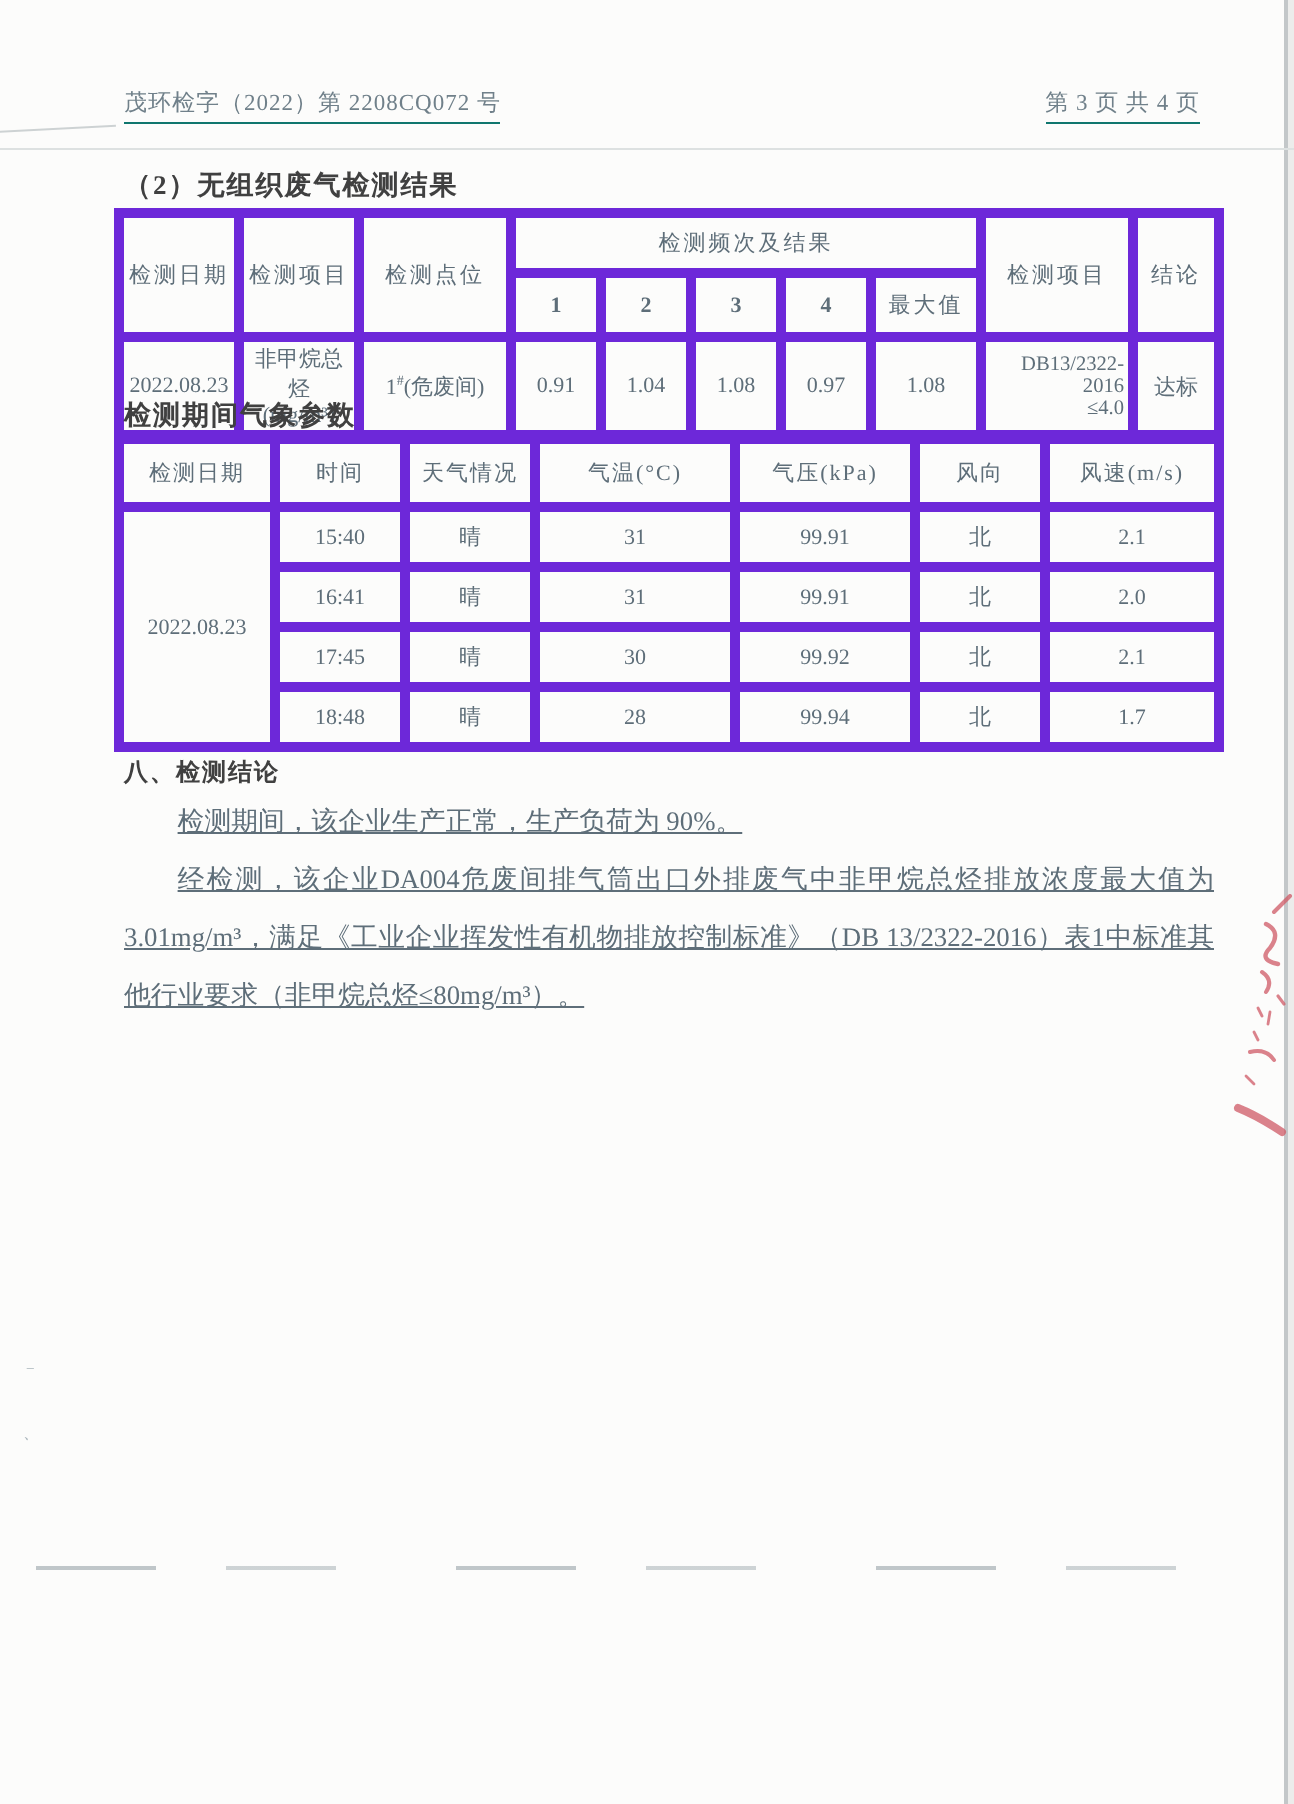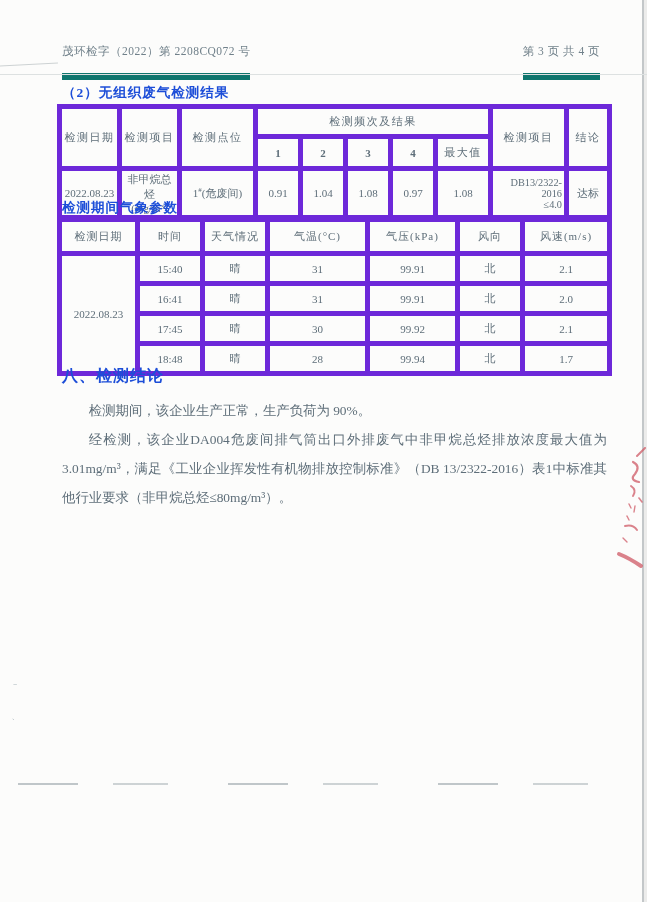--- a/index.html
+++ b/index.html
@@ -17,46 +17,46 @@
   .smudge-line{
     position:absolute;left:18px;right:18px;top:783px;height:2px;opacity:.55;
     background:repeating-linear-gradient(90deg,#8e9aa0 0 60px,transparent 60px 95px,#a7b1b5 95px 150px,transparent 150px 210px);
   }
   .speck{position:absolute;color:#aab6bc;font-size:9px;}
   .speck1{left:11px;top:678px;}
   .speck2{left:9px;top:710px;}
 
   
   .doc-header{position:absolute;top:44px;left:62px;right:47px;font-size:11.5px;color:#70808a;display:flex;justify-content:space-between;}
-  .doc-header .u{border-bottom:7px solid #0f766e;padding-bottom:14px;letter-spacing:.5px;}
+  .doc-header .u{border-bottom:1px solid #0f766e;padding-bottom:2px;letter-spacing:.5px;}
   .header-rule{position:absolute;top:74px;left:0;right:0;height:1px;background:#dde1e1;}
 
   
-  .sec-title{position:absolute;left:62px;font-weight:bold;color:#1d4ed8;font-size:13.5px;letter-spacing:1px;}
+  .sec-title{position:absolute;left:62px;font-weight:bold;color:#404040;font-size:13.5px;letter-spacing:1px;}
   .t-sec2{top:84px;}
   .t-weather{top:199px;}
-  .t-concl{top:366px;font-size:16px;}
+  .t-concl{top:378px;font-size:12px;}
 
   
   table{border-collapse:collapse;table-layout:fixed;position:absolute;left:57px;width:550px;font-size:11px;color:#5e6e79;}
   td{border:5px solid #6d28d9;text-align:center;vertical-align:middle;padding:1px 2px;overflow:hidden;}
   .tbl1{top:104px;}
   .tbl1 .hdr{letter-spacing:1.5px;}
   .tbl1 .num{font-weight:bold;}
   .tbl2{top:217px;}
   .tbl2 .hdr{letter-spacing:1px;}
   .small{font-size:10.3px;letter-spacing:0;text-align:right;}
   sup{font-size:7px;vertical-align:super;}
 
   
   .concl-body{
     position:absolute;top:397px;left:62px;width:545px;
     font-size:13.4px;line-height:28.9px;text-align:justify;color:#5e6e79;
   }
-  .concl-body p{margin:0;text-indent:2em;}
+  .concl-body p{margin:0;text-indent:2em;text-decoration:underline;}
 
   
   .seal{position:absolute;right:0;top:442px;width:32px;height:130px;pointer-events:none;}
 </style>
 </head>
 <body>
 
 <div class="page-edge-right"></div>
 <div class="page-edge-right2"></div>
 <div class="scratch-topleft"></div>

